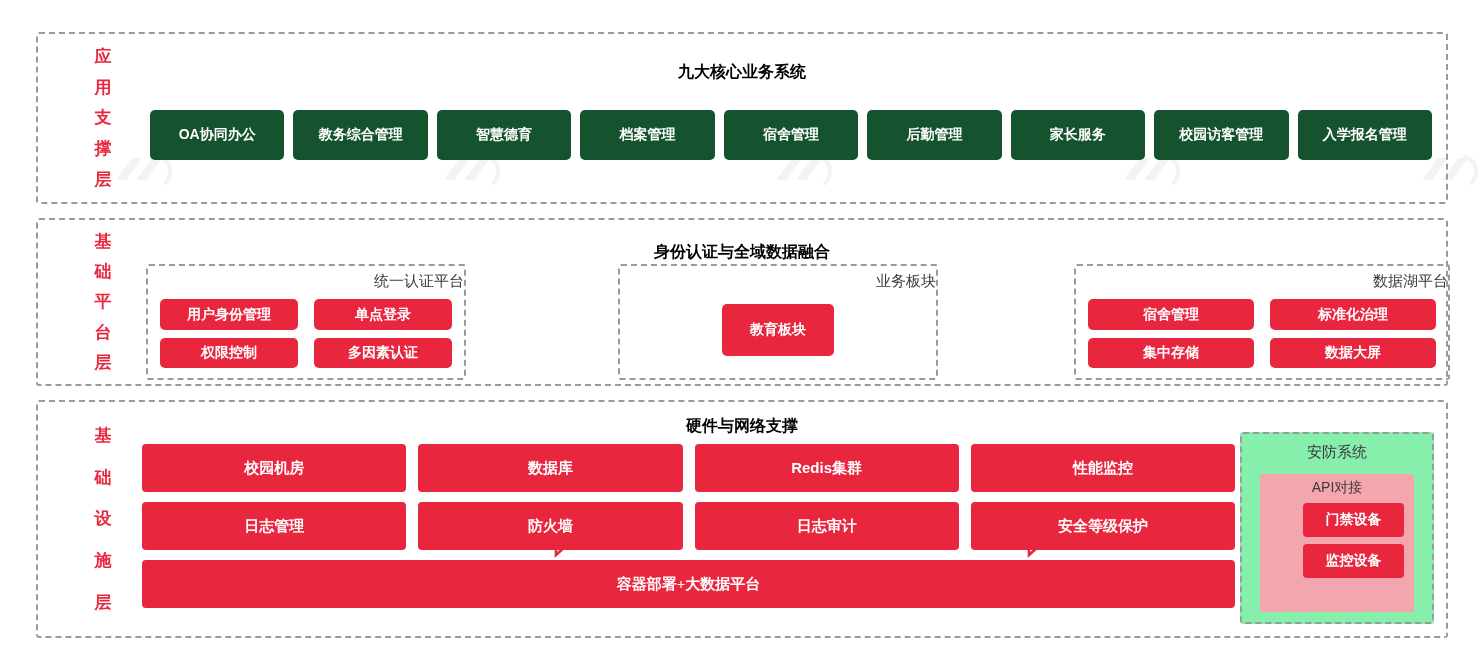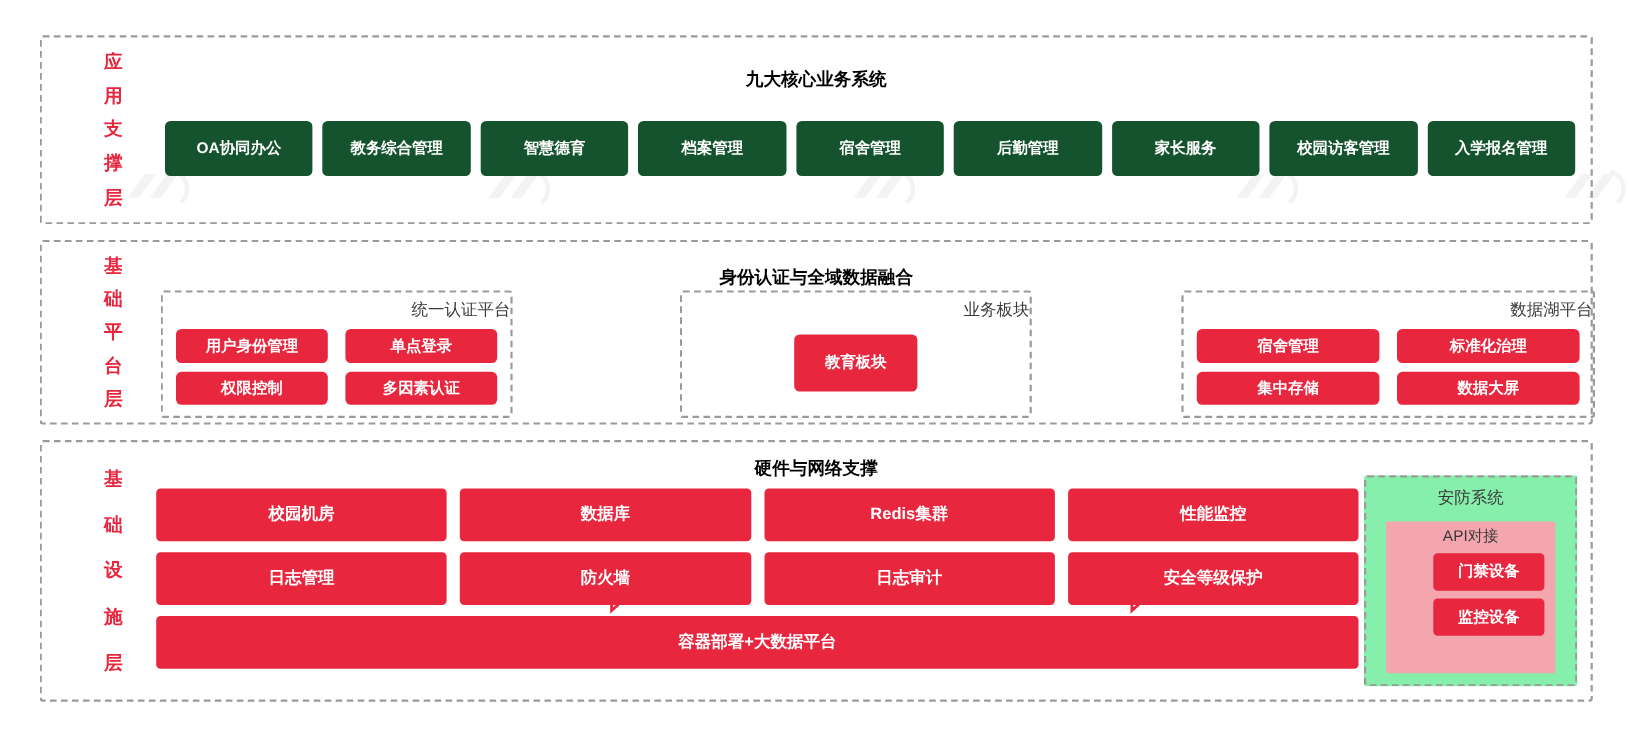--- a/index.html
+++ b/index.html
@@ -177,20 +177,21 @@
     flex: 1 1 0;
     height: 48px;
     border-radius: 4px;
     font-size: 15px;
   }
   .l3-wide .chip {
     width: 100%;
     height: 48px;
     border-radius: 4px;
     font-size: 15px;
+    font-family: Liberation Serif, serif;
   }
 
   
   #security {
     position: absolute;
     left: 1240px;
     top: 432px;
     width: 194px;
     height: 192px;
     border: 2px dashed #9a9a9a;

